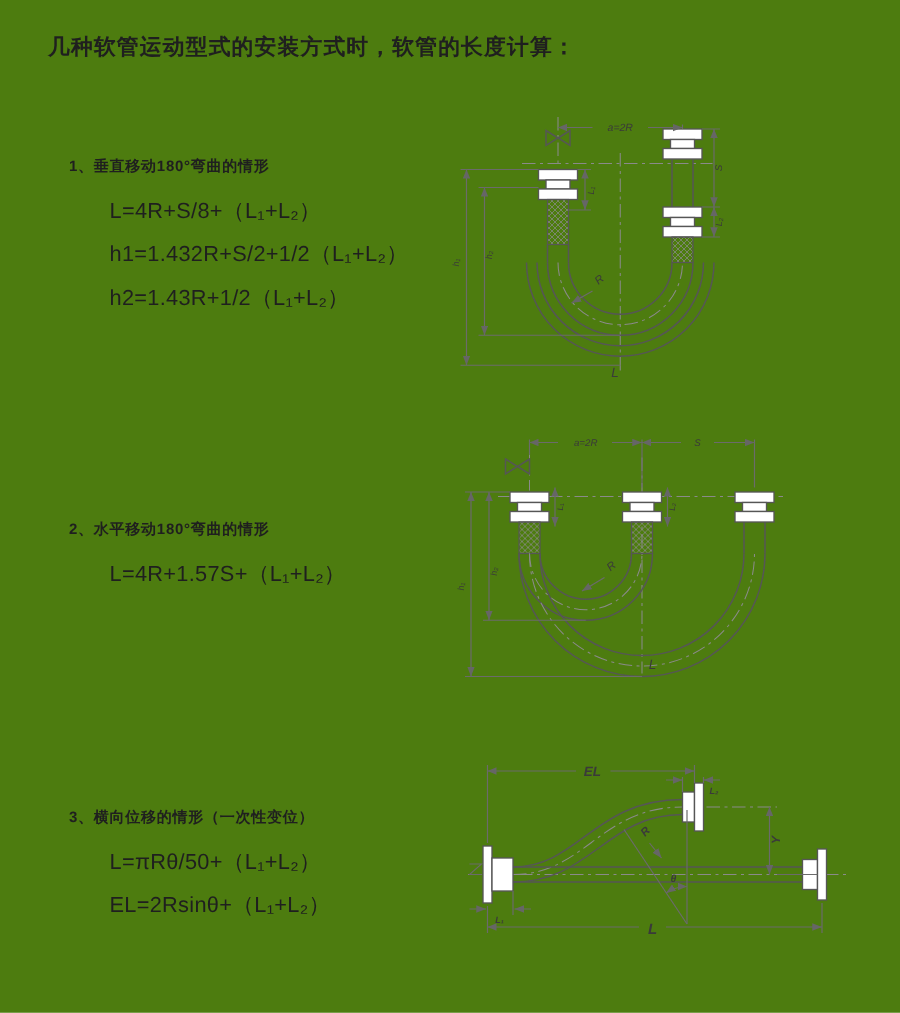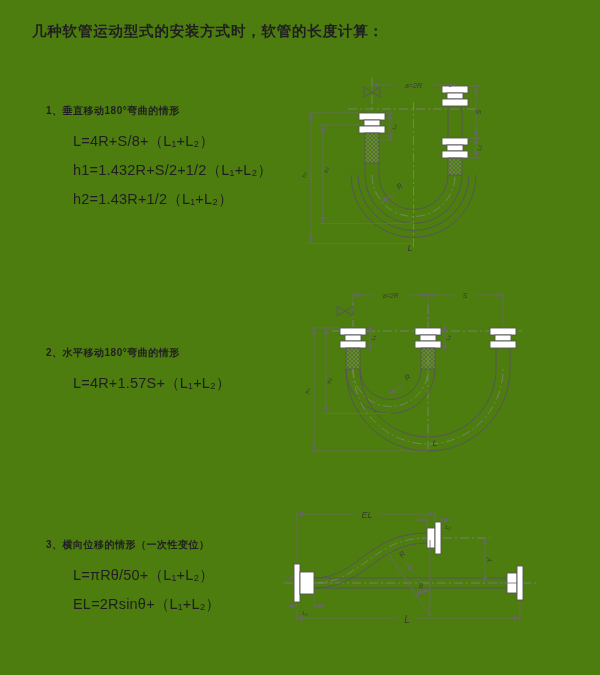--- a/index.html
+++ b/index.html
@@ -7,21 +7,21 @@
        font-family:"Liberation Sans",sans-serif;color:#1f1f1f;overflow:hidden;}
   .page{position:absolute;inset:0;background:#4d7c0f;}
   .title{position:absolute;left:32px;top:22px;font-size:14.5px;font-weight:600;letter-spacing:.8px;}
   .section{position:absolute;left:46px;width:270px;}
   .sec1{top:104px;} .sec2{top:306px;margin-top:40px;} .sec3{top:538px;}
   .heading{font-size:10px;font-weight:600;letter-spacing:.5px;margin:0 0 9px 0;}
   .formula{font-size:14.5px;margin:0 0 0 27px;line-height:29px;letter-spacing:.2px;white-space:nowrap;}
   .diag{position:absolute;}
   .d1{left:300px;top:70px;width:240px;height:185px;}
   .d2{left:304px;top:281px;width:242px;height:172px;}
-  .d3{left:280px;top:498px;width:262px;height:145px;}
+  .d3{left:308px;top:498px;width:262px;height:145px;font-weight:bold;}
   svg{display:block;}
   svg text{font-family:"Liberation Sans",sans-serif;fill:#3a3a3a;}
   .dim{font-style:italic;}
   .draw{stroke:#565656;stroke-width:1;fill:none;}
   .fit{stroke:#565656;stroke-width:.9;fill:#fff;}
   .dimln{stroke:#6b6b6b;stroke-width:.8;fill:none;}
   .cl{stroke:#8a8a8a;stroke-width:.7;fill:none;stroke-dasharray:9 3 2 3;}
 </style>
 </head>
 <body>

